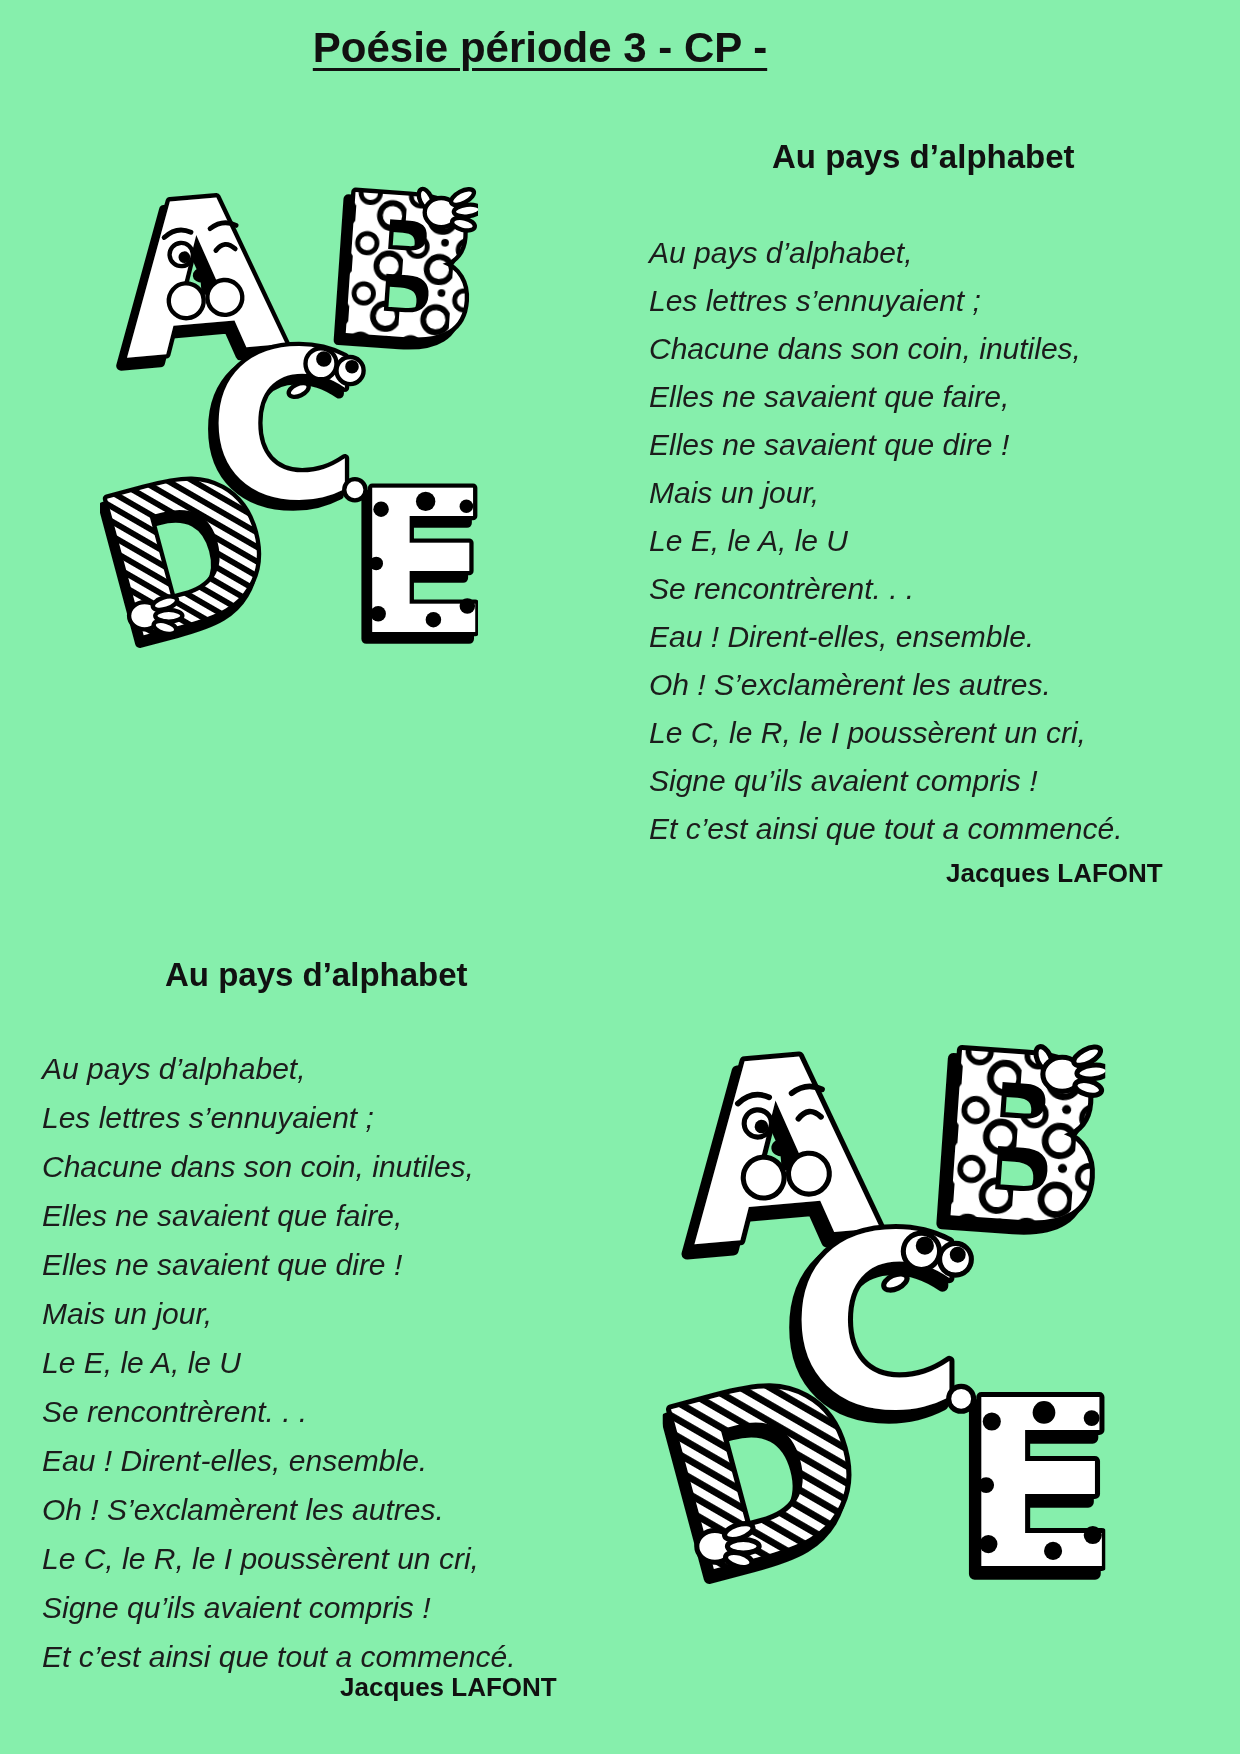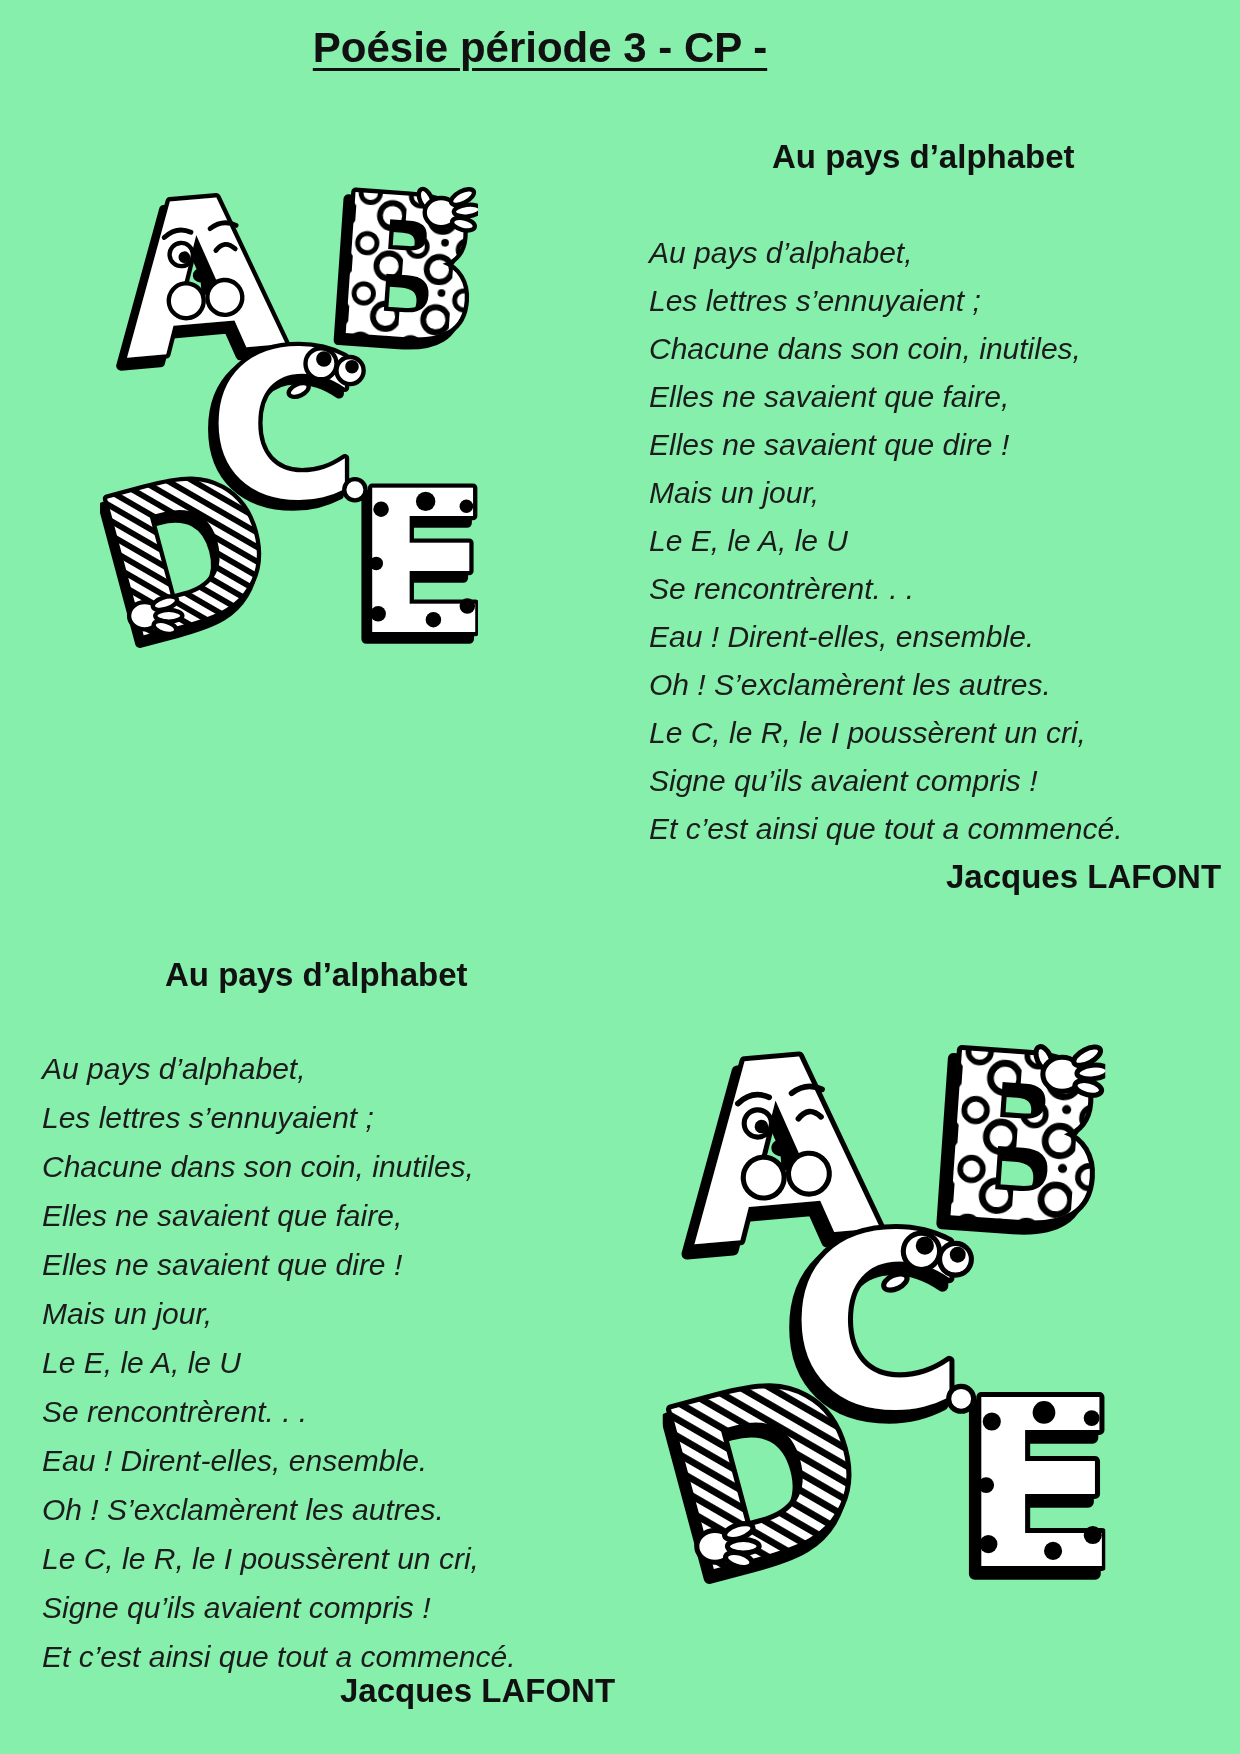--- a/index.html
+++ b/index.html
@@ -32,21 +32,21 @@
   .heading-1{left:772px;top:138px;}
   .heading-2{left:165px;top:956px;}
   .poem{position:absolute;font-size:30px;font-weight:400;color:#1c1c1c;}
   .poem p{margin:4px;white-space:nowrap;font-style:italic;}
   .poem-1{left:645px;top:227px;}
   .poem-1 p{line-height:44px;}
   .poem-2{left:38px;top:1042px;}
   .poem-2 p{line-height:45px;}
   .author{
     position:absolute;
-    font-size:33px;font-weight:700;white-space:nowrap;
+    font-size:26px;font-weight:700;white-space:nowrap;
   }
   .author-1{left:946px;top:858px;}
   .author-2{left:340px;top:1672px;}
   .clipart{position:absolute;}
   .clipart-1{left:100px;top:178px;width:378px;height:482px;}
   .clipart-2{left:658px;top:1038px;width:452px;height:556px;}
   .defs-holder{position:absolute;width:0;height:0;overflow:hidden;}
   
   .glyph{
     font-family:"DejaVu Sans",sans-serif;

